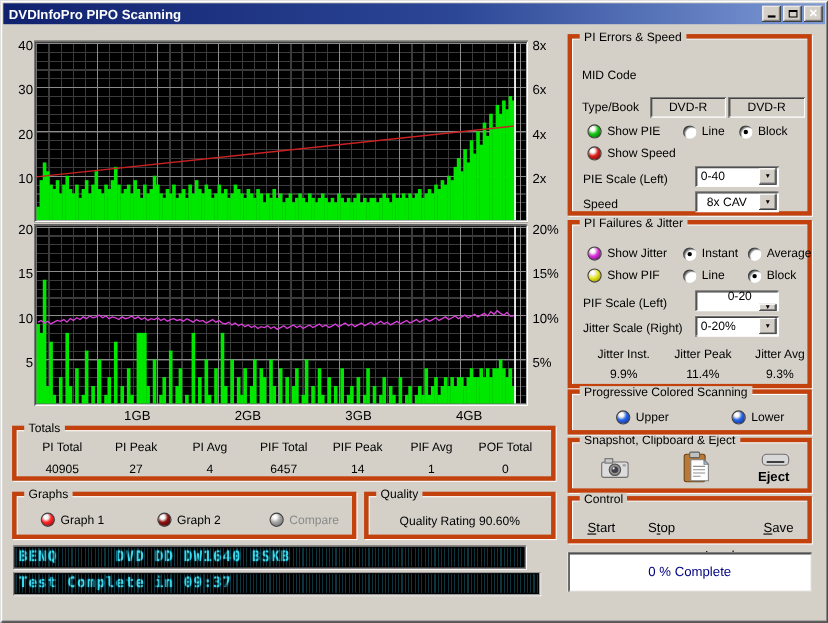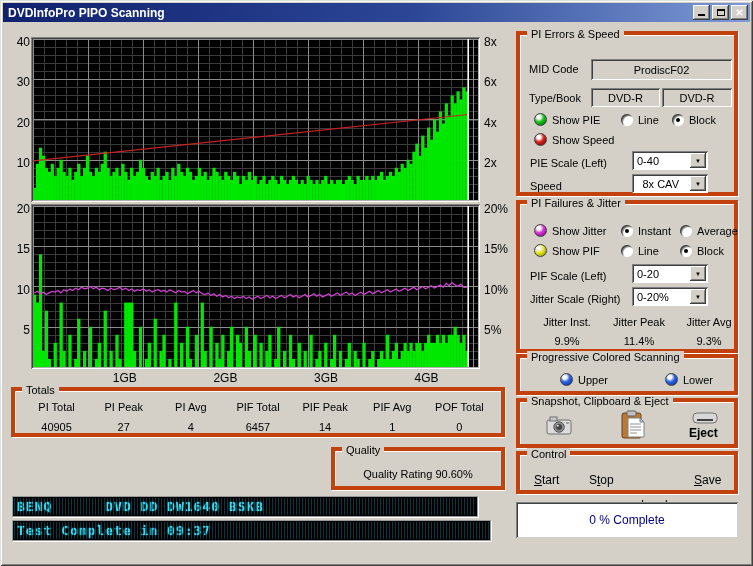--- a/index.html
+++ b/index.html
@@ -379,21 +379,20 @@
   <div class="xlabels" id="ax-x" style="left:31px;top:371px;width:449px;">
       <span style="left: 93.841px;">1GB</span>
       <span style="left: 194.417px;">2GB</span>
       <span style="left: 294.993px;">3GB</span>
       <span style="left: 395.569px;">4GB</span>
     </div>
 
   <div class="groupbox" style="left:516px;top:31px;width:222px;height:165px;">
     <span class="legend">PI Errors &amp; Speed</span>
     <span class="lbl" style="left:9px;top:28px;">MID Code</span>
-    <div class="fieldbox" style="left:71px;top:24px;width:141px;height:21px;">ProdiscF02</div>
     <span class="lbl" style="left:9px;top:57px;">Type/Book</span>
     <div class="fieldbox" style="left:71px;top:53px;width:69px;height:19px;">DVD-R</div>
     <div class="fieldbox" style="left:142px;top:53px;width:70px;height:19px;">DVD-R</div>
 
     <div class="row" style="left:14px;top:78px;">
       <span class="led" style="--c:#18c818;--cd:#056805;"></span>
       <span>Show PIE</span>
     </div>
     <div class="row" style="left:101px;top:79px;">
       <span class="radio"></span>
@@ -441,21 +440,21 @@
     <div class="row" style="left:101px;top:41px;">
       <span class="radio"></span>
       <span>Line</span>
     </div>
     <div class="row" style="left:160px;top:41px;">
       <span class="radio sel"></span>
       <span>Block</span>
     </div>
 
     <span class="lbl" style="left:10px;top:66px;">PIF Scale (Left)</span>
-    <div class="combo" style="left:112px;top:60px;width:76px;height:19px;">
+    <div class="combo" style="left:112px;top:60px;width:76px;height:19px;flex-direction:column;">
       <span>0-20</span>
       <span class="cbtn">▼</span>
     </div>
     <span class="lbl" style="left:10px;top:89px;">Jitter Scale (Right)</span>
     <div class="combo" style="left:112px;top:83px;width:76px;height:19px;">
       <span>0-20%</span>
       <span class="cbtn">▼</span>
     </div>
 
     <div class="statcol" style="left:47px;top:112px;">
@@ -550,20 +549,35 @@
           <div>PIF Avg</div>
           <div class="v">1</div>
         </div>
       <div>
           <div>POF Total</div>
           <div class="v">0</div>
         </div>
     </div>
   </div>
 
+  <div class="groupbox" style="left:11px;top:447px;width:313px;height:43px;">
+    <span class="legend">Graphs</span>
+    <div class="row" style="left:22px;top:15px;">
+      <span class="led" style="--c:#ff2828;--cd:#8a0c0c;"></span>
+      <span>Graph 1</span>
+    </div>
+    <div class="row" style="left:128px;top:15px;">
+      <span class="led" style="--c:#901414;--cd:#400404;"></span>
+      <span>Graph 2</span>
+    </div>
+    <div class="row" style="left:230px;top:15px;">
+      <span class="led" style="--c:#a8a8a8;--cd:#686868;"></span>
+      <span class="grayed">Compare</span>
+    </div>
+  </div>
 
   <div class="groupbox" style="left:331px;top:447px;width:174px;height:43px;">
     <span class="legend">Quality</span>
     <div class="qtext">Quality Rating 90.60%</div>
   </div>
 
   <div class="ledpanel" style="left:12px;top:496px;width:466px;">
     <div class="stripes"></div>
     <div class="txt">BENQ      DVD DD DW1640 BSKB</div>
     <div class="mask"></div>

